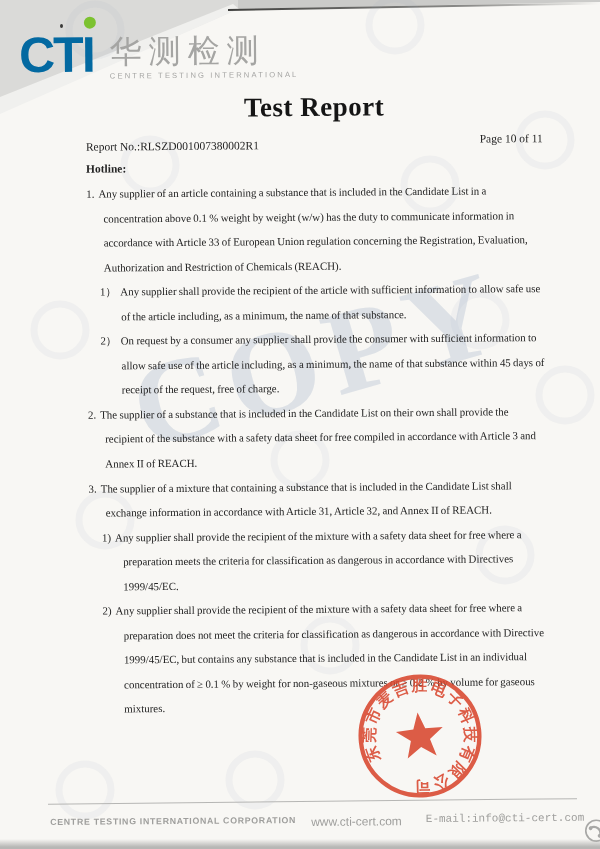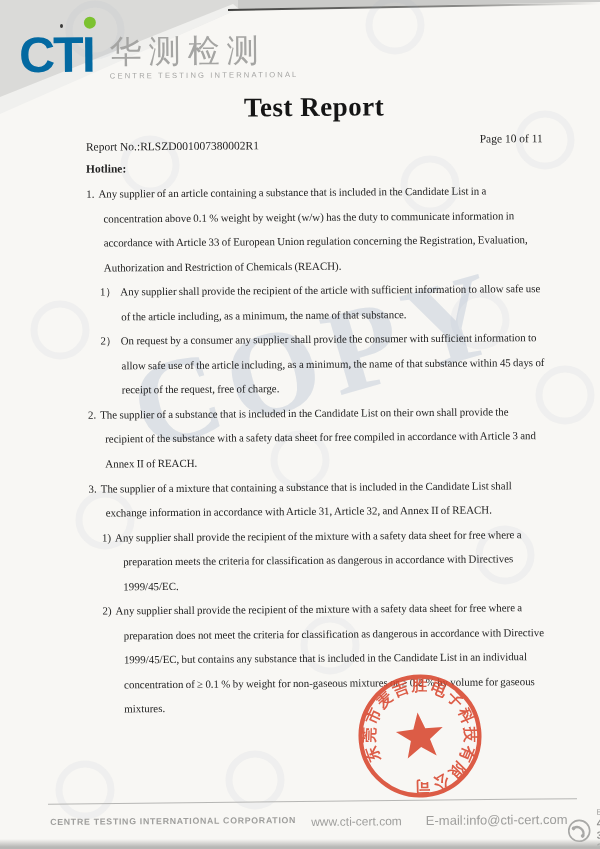--- a/index.html
+++ b/index.html
@@ -84,21 +84,21 @@
   
   .stamp{position:absolute;left:355px;top:671px;width:130px;height:130px;transform:rotate(-6deg);opacity:0.88;}
   
   .footer-divider{position:absolute;top:801px;left:45px;width:529px;border-top:1px solid #b6b6b4;transform:rotate(-0.15deg);}
   .footer-row{
     position:absolute;top:810px;left:47px;width:528px;display:flex;align-items:flex-start;
     font-family:"Liberation Sans",sans-serif;color:#9e9e9c;
   }
   .footer-company{font-size:8.8px;font-weight:bold;letter-spacing:0.7px;margin-top:5px;white-space:nowrap;}
   .footer-site{font-size:12px;margin-left:15px;margin-top:5px;white-space:nowrap;}
-  .footer-email{font-size:13px;margin-left:24px;margin-top:4px;white-space:nowrap;}
+  .footer-email{font-size:11px;margin-left:24px;margin-top:4px;white-space:nowrap;font-family:Liberation Mono, monospace;}
   .footer-phone{margin-left:auto;display:flex;align-items:center;}
   .phone-icon{width:24px;height:24px;flex:0 0 auto;}
   .hotline{margin-left:5px;line-height:1.15;}
   .hotline-label{font-size:8px;letter-spacing:0.6px;color:#a4a4a2;}
   .hotline-number{font-size:10.5px;font-weight:bold;letter-spacing:0.8px;color:#8f8f8d;}
 </style>
 </head>
 <body>
 
 <div class="scan">

